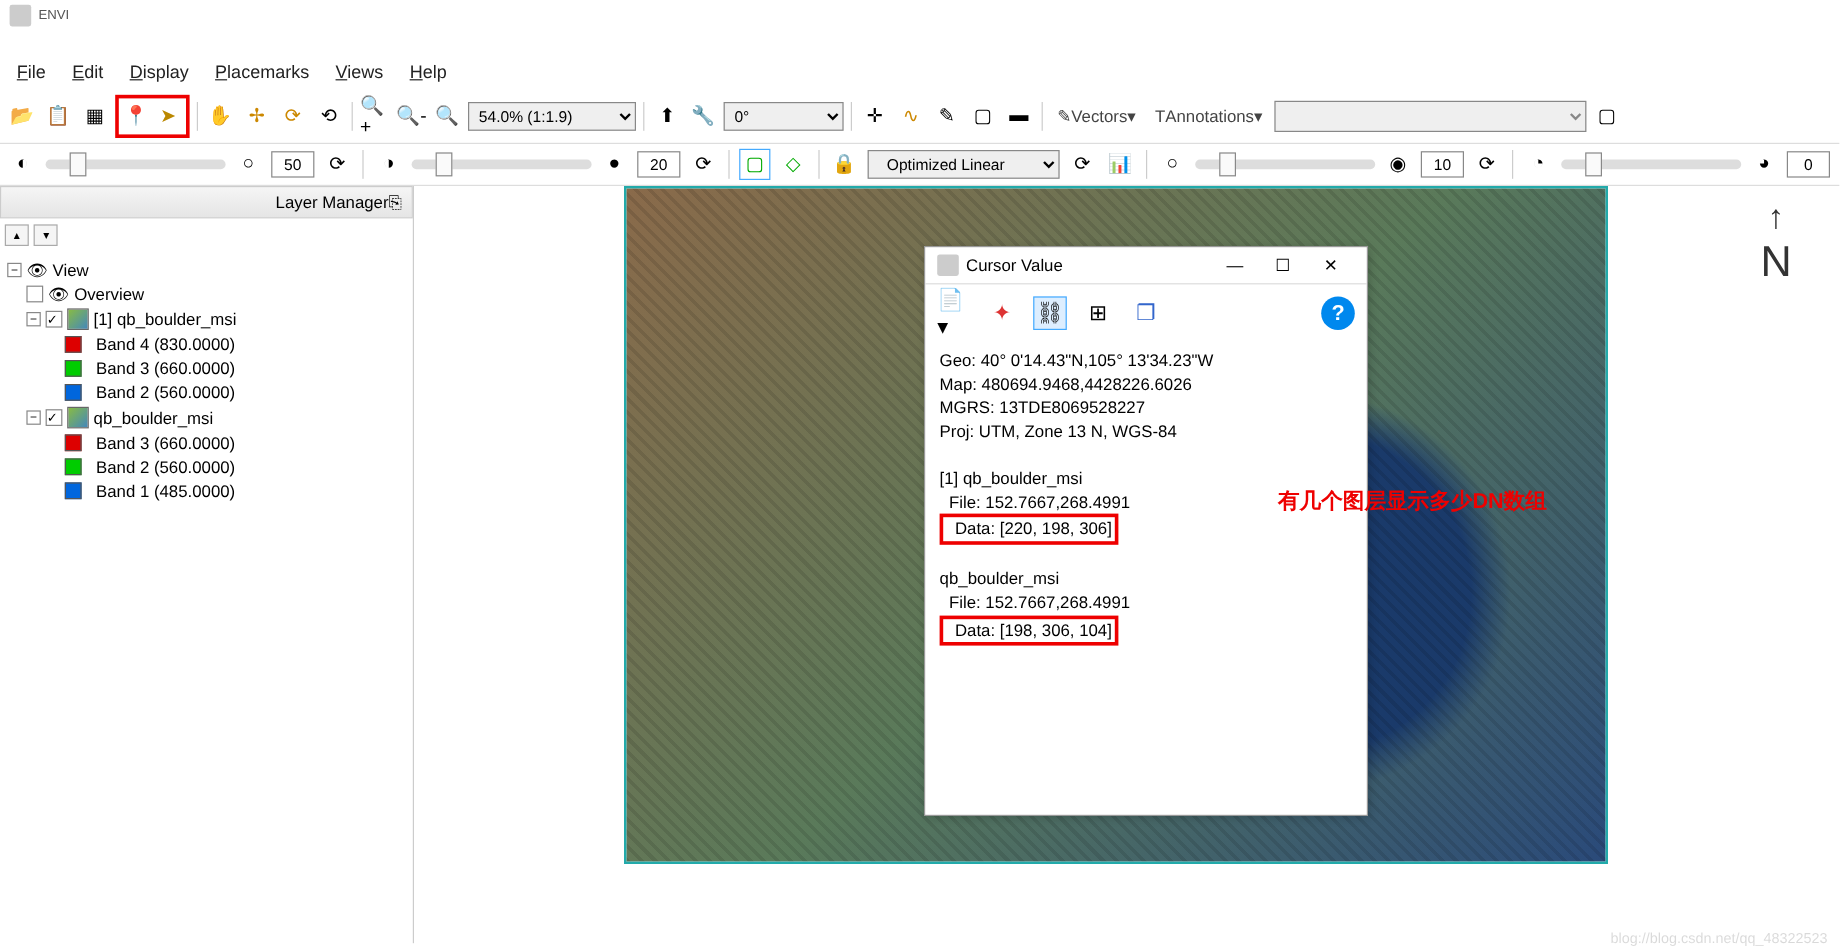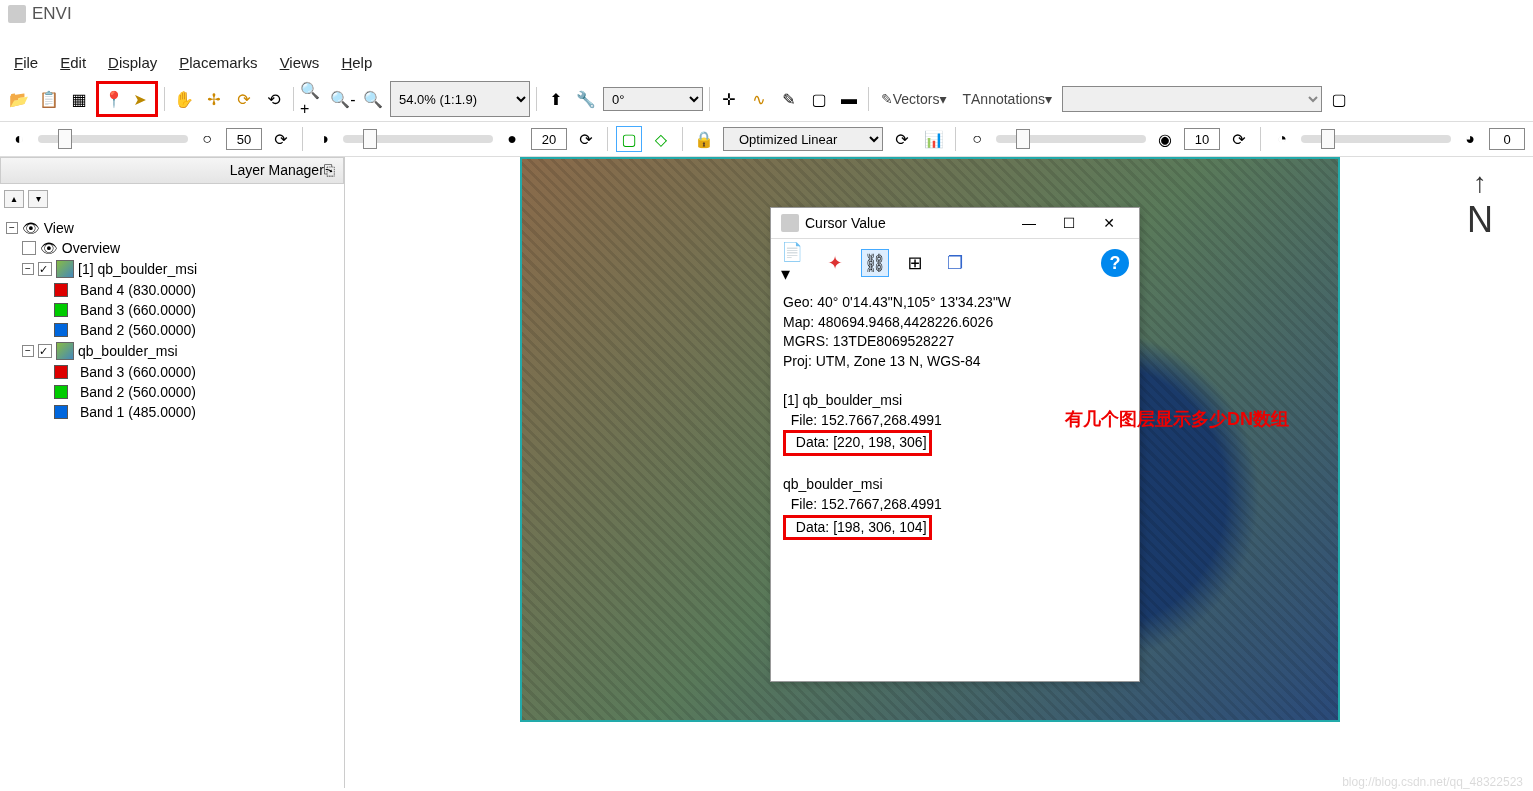--- a/index.html
+++ b/index.html
@@ -1,26 +1,26 @@
 <!DOCTYPE html>
 <html><head>
 <meta charset="utf-8">
 <style>
 * { box-sizing: border-box; margin: 0; padding: 0; font-family: "Microsoft YaHei", Arial, sans-serif; }
 body { background: #fff; width: 1533px; height: 791px; overflow: hidden; position: relative; }
-.title-bar { display: flex; align-items: center; padding: 4px 8px; font-size: 17px; color: #555; }
+.title-bar { display: flex; align-items: center; padding: 4px 8px; font-size: 11px; color: #555; }
 .app-icon { width: 18px; height: 18px; background: #ccc; border-radius: 2px; margin-right: 6px; display: inline-block; }
 .menu-bar { display: flex; gap: 22px; padding: 6px 14px; font-size: 15px; color: #222; }
 .menu-bar span { cursor: pointer; margin-top: 20px; }
 .menu-bar span u { text-decoration: underline; }
 .toolbar { display: flex; align-items: center; gap: 4px; padding: 4px 6px; border-bottom: 1px solid #ddd; flex-wrap: nowrap; }
 .tbtn { width: 26px; height: 26px; display: flex; align-items: center; justify-content: center; cursor: pointer; font-size: 16px; }
 .sep { width: 1px; height: 24px; background: #ccc; margin: 0 2px; }
 .red-box { border: 3px solid #e00; padding: 2px; display: flex; }
-.zoom-input { width: 140px; height: 36px; border: 1px solid #888; padding: 0 4px; font-size: 13px; }
+.zoom-input { width: 140px; height: 24px; border: 1px solid #888; padding: 0 4px; font-size: 13px; }
 .small-input { width: 100px; height: 24px; border: 1px solid #888; padding: 0 4px; font-size: 13px; }
 .label-btn { height: 26px; padding: 0 6px; display: flex; align-items: center; font-size: 14px; color: #444; cursor: pointer; }
 .goto-input { width: 260px; height: 24px; border: 1px solid #888; padding: 12px 4px; font-size: 13px; color: #888; }
 .toolbar2 { display: flex; align-items: center; gap: 6px; padding: 4px 6px; border-bottom: 1px solid #ddd; }
 .slider { width: 150px; height: 8px; background: #ddd; border-radius: 4px; position: relative; }
 .slider::before { content: ''; position: absolute; width: 12px; height: 18px; background: #fafafa; border: 1px solid #888; top: -6px; left: 20px; }
 .numbox { width: 36px; height: 22px; border: 1px solid #888; text-align: center; font-size: 13px; }
 .stretch-sel { width: 160px; height: 24px; border: 1px solid #888; padding: 0 11px; font-size: 13px; }
 .main { display: flex; height: calc(100% - 160px); }
 .sidebar { width: 345px; border-right: 1px solid #ccc; background: #fff; }

